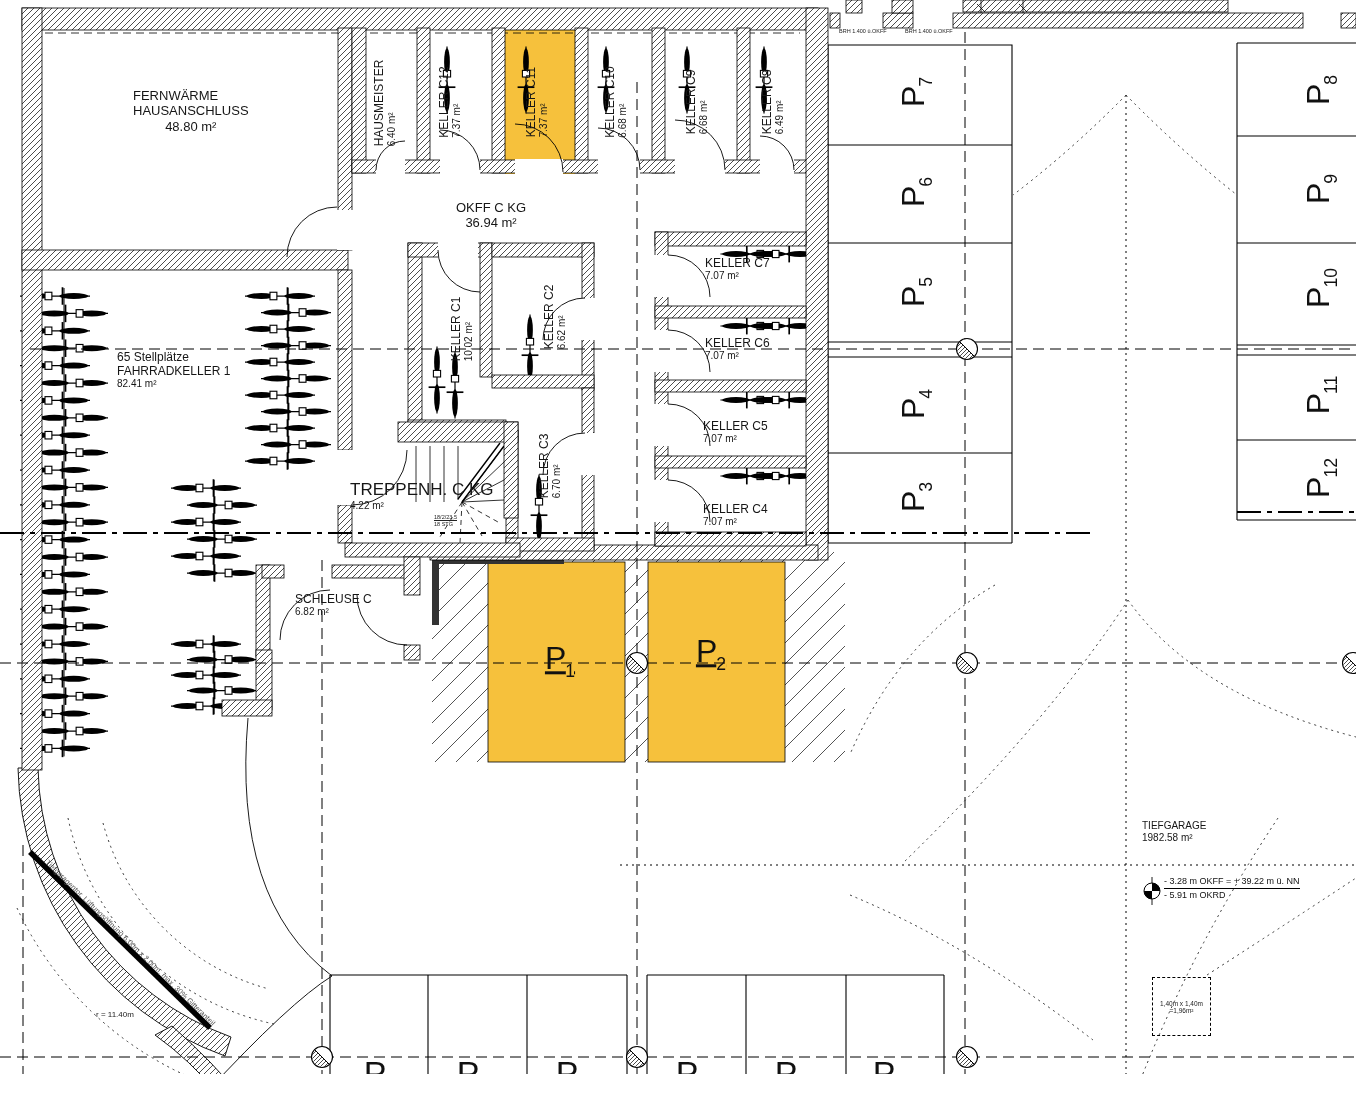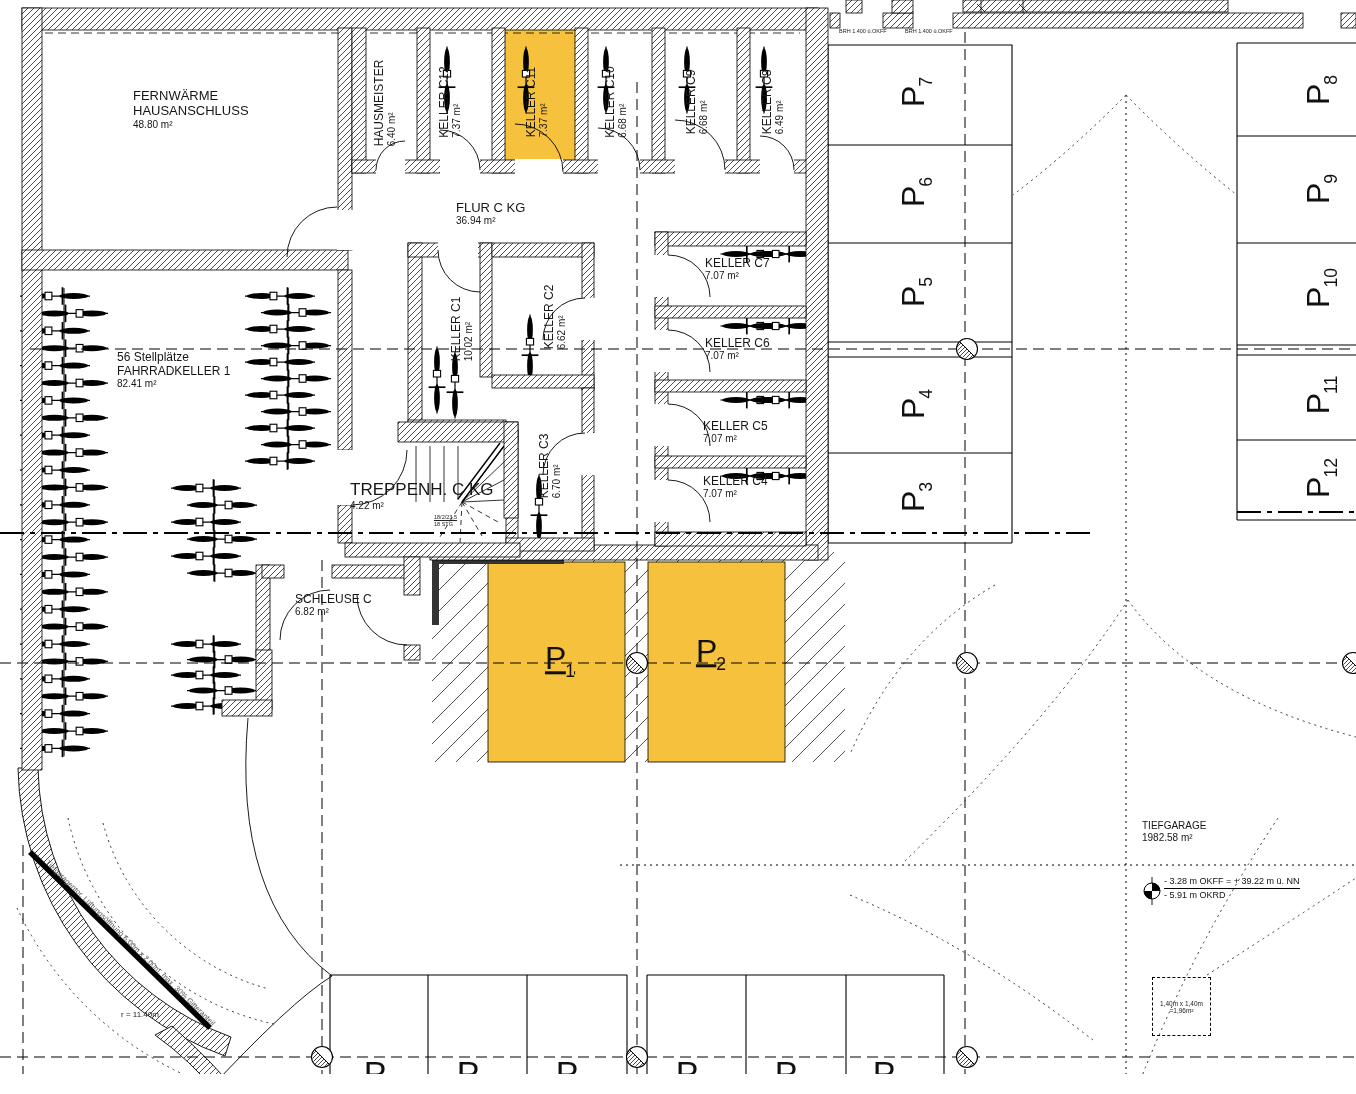--- a/index.html
+++ b/index.html
@@ -6,21 +6,21 @@
   .stage{position:relative;width:1356px;height:1074px;background:#fff;overflow:hidden;
          font-family:"Liberation Sans",sans-serif;color:#141414;}
   .stage svg.plan{position:absolute;left:0;top:0;}
   .lbl{position:absolute;line-height:1.18;white-space:nowrap;color:#161616;}
   .lbl span{display:block;}
   .rot{transform:translate(-50%,-50%) rotate(-90deg);}
   .ctr{transform:translate(-50%,-50%);text-decoration:underline;}
   .nm{font-size:12px;}
   .nm13{font-size:13px;}
   .ar{font-size:10px;}
-  .ar11{font-size:10px;}
+  .ar11{font-size:13px;text-align:center;}
   .plabel{position:absolute;font-size:32px;letter-spacing:-1px;color:#111;}
   .plabel sub{font-size:55%;letter-spacing:0;}
   .pbottom{font-size:34px;}
   .tiny{font-size:5.5px;line-height:1.1;color:#222;}
   .tiny .ul{border-bottom:0.5px solid #222;}
   .small8{font-size:8px;color:#222;}
   .lvl{font-size:9px;color:#111;}
   .lvl .ul{border-bottom:1px solid #000;padding-bottom:1px;margin-bottom:1px;}
   .gate-note{position:absolute;font-size:7.5px;color:#555;transform-origin:0 0;transform:rotate(44.3deg);}
   .reserve{position:absolute;border:1px dashed #000;width:57px;height:57px;
@@ -340,26 +340,26 @@
 <div class="lbl rot" style="left:697px;top:102px">
   <span class="nm">KELLER C9</span>
   <span class="ar">6.68 m²</span>
 </div>
 <div class="lbl rot" style="left:773px;top:102px">
   <span class="nm">KELLER C8</span>
   <span class="ar">6.49 m²</span>
 </div>
 
 <div class="lbl" style="left:456px;top:200px">
-  <span class="nm13">FLUR C KG</span>
+  <span class="nm13">OKFF C KG</span>
   <span class="ar11">36.94 m²</span>
 </div>
 
 <div class="lbl" style="left:117px;top:350px">
-  <span class="nm">56 Stellplätze</span>
+  <span class="nm">65 Stellplätze</span>
   <span class="nm">FAHRRADKELLER 1</span>
   <span class="ar">82.41 m²</span>
 </div>
 
 <div class="lbl rot" style="left:462px;top:329px">
   <span class="nm">KELLER C1</span>
   <span class="ar">10.02 m²</span>
 </div>
 <div class="lbl rot" style="left:555px;top:317px">
   <span class="nm">KELLER C2</span>
@@ -375,21 +375,21 @@
   <span class="ar">7.07 m²</span>
 </div>
 <div class="lbl" style="left:705px;top:336px">
   <span class="nm">KELLER C6</span>
   <span class="ar">7.07 m²</span>
 </div>
 <div class="lbl" style="left:703px;top:419px">
   <span class="nm">KELLER C5</span>
   <span class="ar">7.07 m²</span>
 </div>
-<div class="lbl" style="left:703px;top:474px">
+<div class="lbl" style="left:703px;top:502px">
   <span class="nm">KELLER C4</span>
   <span class="ar">7.07 m²</span>
 </div>
 
 <div class="lbl" style="left:350px;top:480px">
   <span style="font-size:17px">TREPPENH. C KG</span>
   <span class="ar">4.22 m²</span>
 </div>
 <div class="lbl tiny" style="left:434px;top:514px">
   <span class="ul">18/2/23,5</span>
@@ -412,21 +412,21 @@
 </div>
 
 <div class="reserve" style="left:1152px;top:977px">
   <span>1,40m x 1,40m</span>
   <span>=1,96m²</span>
 </div>
 
 <div class="gate-note" style="left:50px;top:858px">
   <span>Tiefgaragentor, Lüftungsöffnung 6,00m x 2,00m, max. 30% Gitteranteil</span>
 </div>
-<div class="lbl small8" style="left:121px;top:1010px">
+<div class="lbl small8" style="left:96px;top:1010px">
   <span>r = 11.40m</span>
 </div>
 
 <div class="lbl tiny" style="left:839px;top:28px">
   <span>BRH 1.400 ü.OKFF</span>
 </div>
 <div class="lbl tiny" style="left:905px;top:28px">
   <span>BRH 1.400 ü.OKFF</span>
 </div>
 

